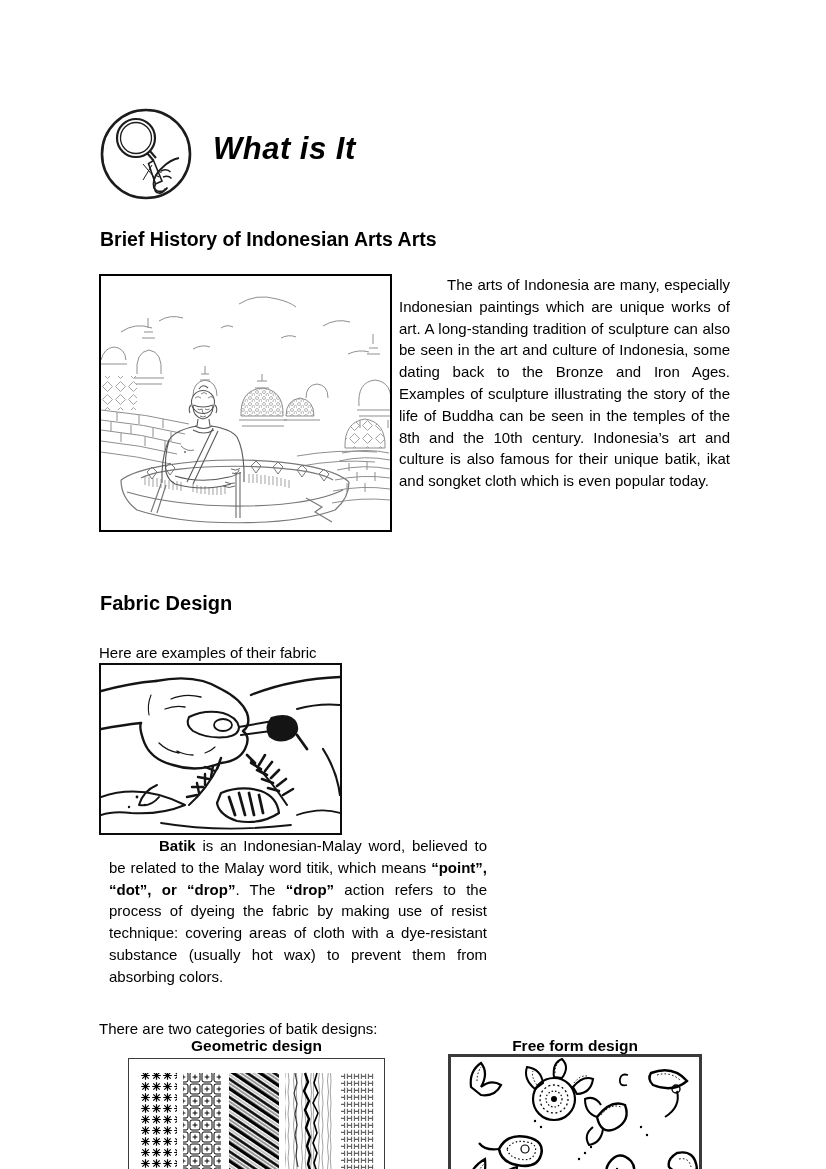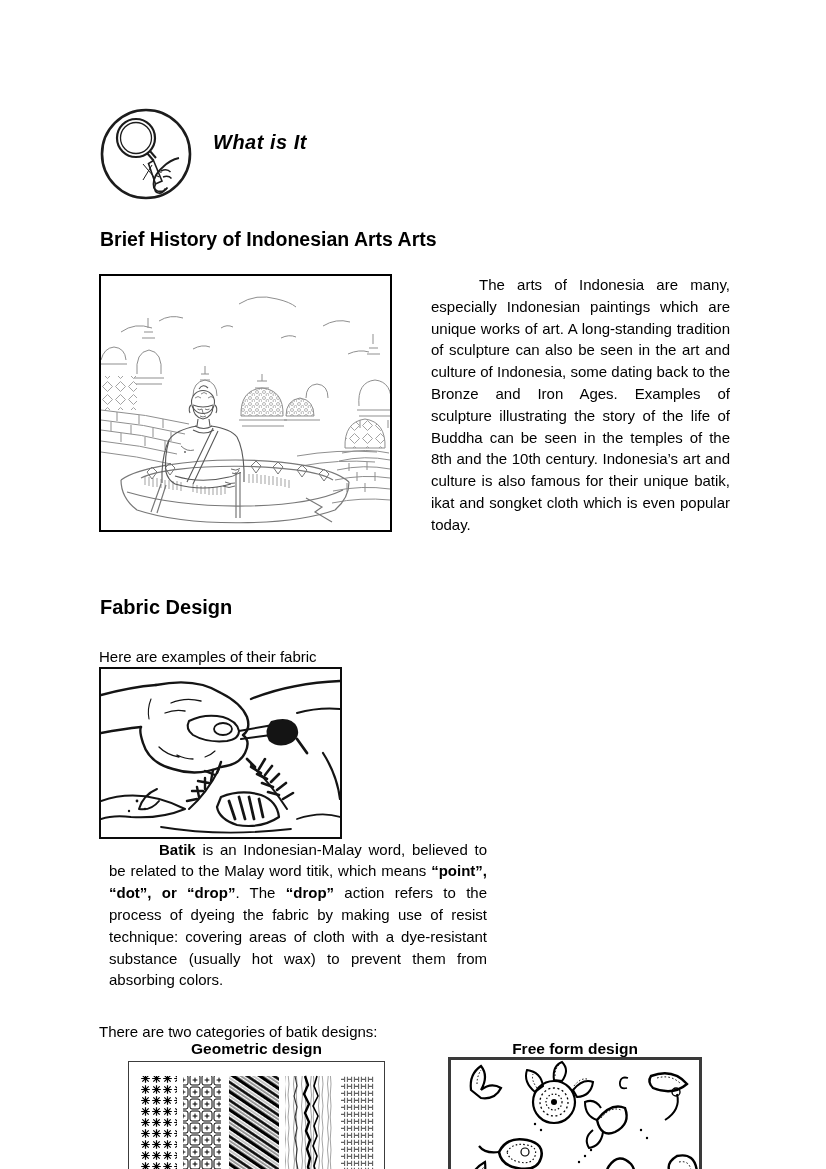--- a/index.html
+++ b/index.html
@@ -10,26 +10,26 @@
     padding:107px 96px 0 99px;
     background:#fff;
     font-family:"Liberation Sans","DejaVu Sans",sans-serif;
     color:#000;
     overflow:hidden;
   }
   header.hdr{display:flex;height:94px;}
   .hicon{width:94px;height:94px;flex:0 0 auto;}
   .title{
     margin:24px 0 0 20px;
-    font-size:20px;font-weight:bold;font-style:italic;
+    font-size:31px;font-weight:bold;font-style:italic;
     letter-spacing:.5px;
   }
   h2.h-main{margin:27px 0 0 1px;font-size:19.5px;font-weight:bold;}
   .row{display:flex;align-items:flex-start;}
-  .row1{margin-top:23px;gap:32px;}
+  .row1{margin-top:23px;}
   .fig{box-sizing:border-box;background:#fff;flex:0 0 auto;}
   .fig-borobudur{width:293px;height:258px;border:2px solid #000;}
   .fig-batik{width:243px;height:172px;border:2px solid #0c0c0c;}
   .fig svg{display:block;}
   p{margin:0;}
   .body-text{
     font-size:15px;line-height:21.8px;text-align:justify;
   }
   .p1{margin-left:7px;width:331px;text-indent:48px;}
   .p2{margin-left:10px;width:378px;text-indent:50px;}

